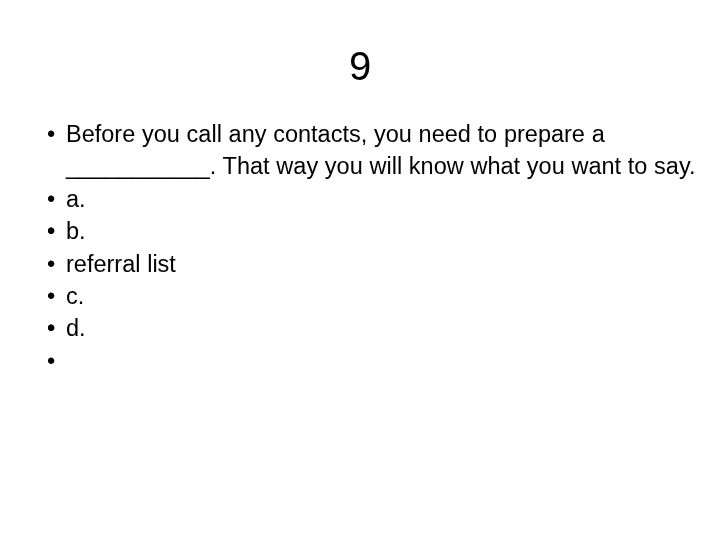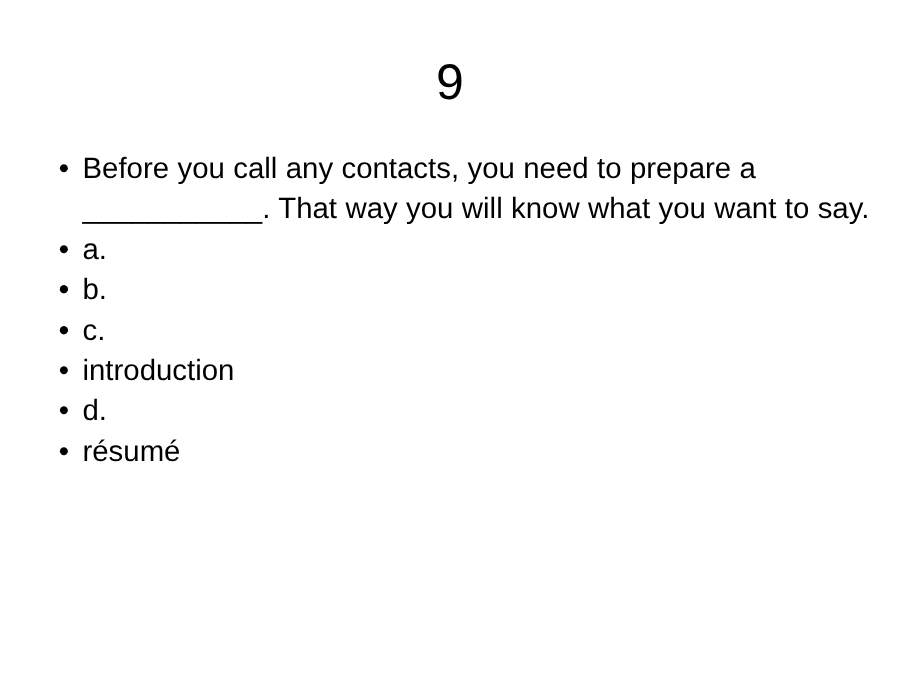--- a/index.html
+++ b/index.html
@@ -95,38 +95,37 @@
         <span class="bullet-dot">•</span>
       </li>
 
       <li>
         <span class="bullet-dot">•</span>
         <span class="li-text">b.</span>
       </li>
 
       <li>
         <span class="bullet-dot">•</span>
+        <span class="li-text">referral list</span>
       </li>
 
       <li>
         <span class="bullet-dot">•</span>
         <span class="li-text">c.</span>
       </li>
 
       <li>
         <span class="bullet-dot">•</span>
-        <span class="li-text">introduction</span>
       </li>
 
       <li>
         <span class="bullet-dot">•</span>
         <span class="li-text">d.</span>
       </li>
 
       <li>
         <span class="bullet-dot">•</span>
-        <span class="li-text">résumé</span>
       </li>
 
     </ul>
   </div>
 
 </div>
 
 </body></html>

